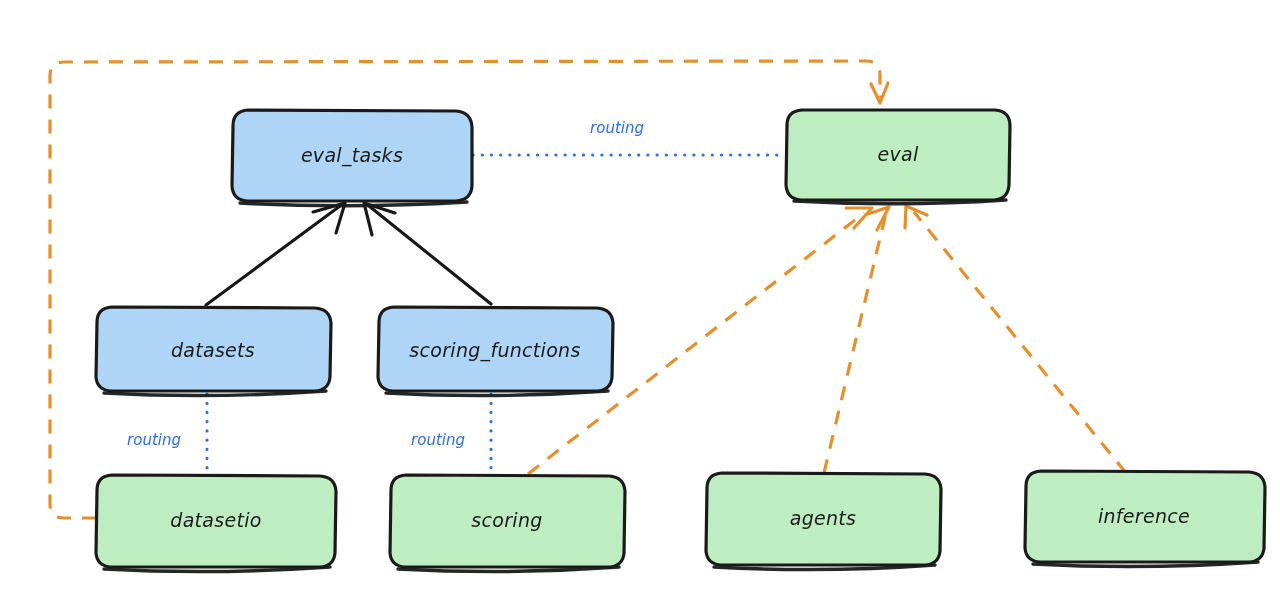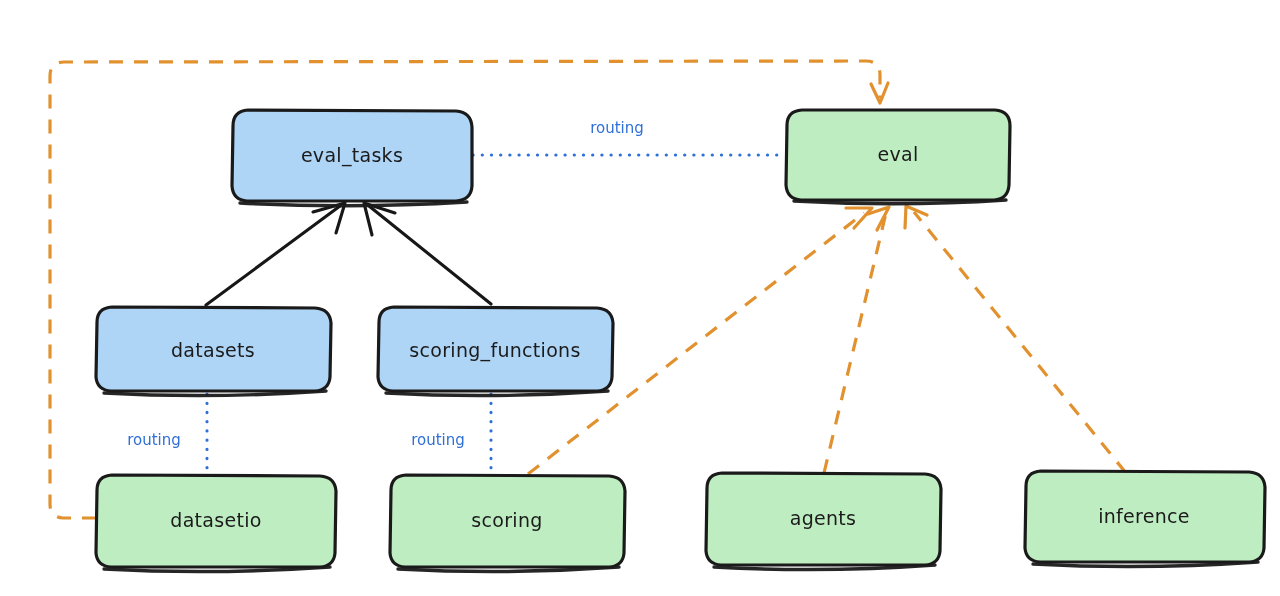--- a/index.html
+++ b/index.html
@@ -1,17 +1,17 @@
 <!DOCTYPE html>
 <html><head>
 <meta charset="utf-8">
 <style>
   html,body{margin:0;padding:0;background:#ffffff;}
   body{width:1280px;height:596px;overflow:hidden;font-family:"DejaVu Sans",sans-serif;}
-  #canvas{position:relative;width:1280px;height:596px;background:#fff;}
+  #canvas{position:relative;width:1280px;height:596px;background:#fff;font-style:italic;}
   svg#diagram{position:absolute;left:0;top:0;width:1280px;height:596px;}
   .node-label{
     font-family:"DejaVu Sans",sans-serif;
     font-size:19px;
     fill:#1b1b1b;
     text-anchor:middle;
     dominant-baseline:middle;
     letter-spacing:.3px;
   }
   .edge-label{

